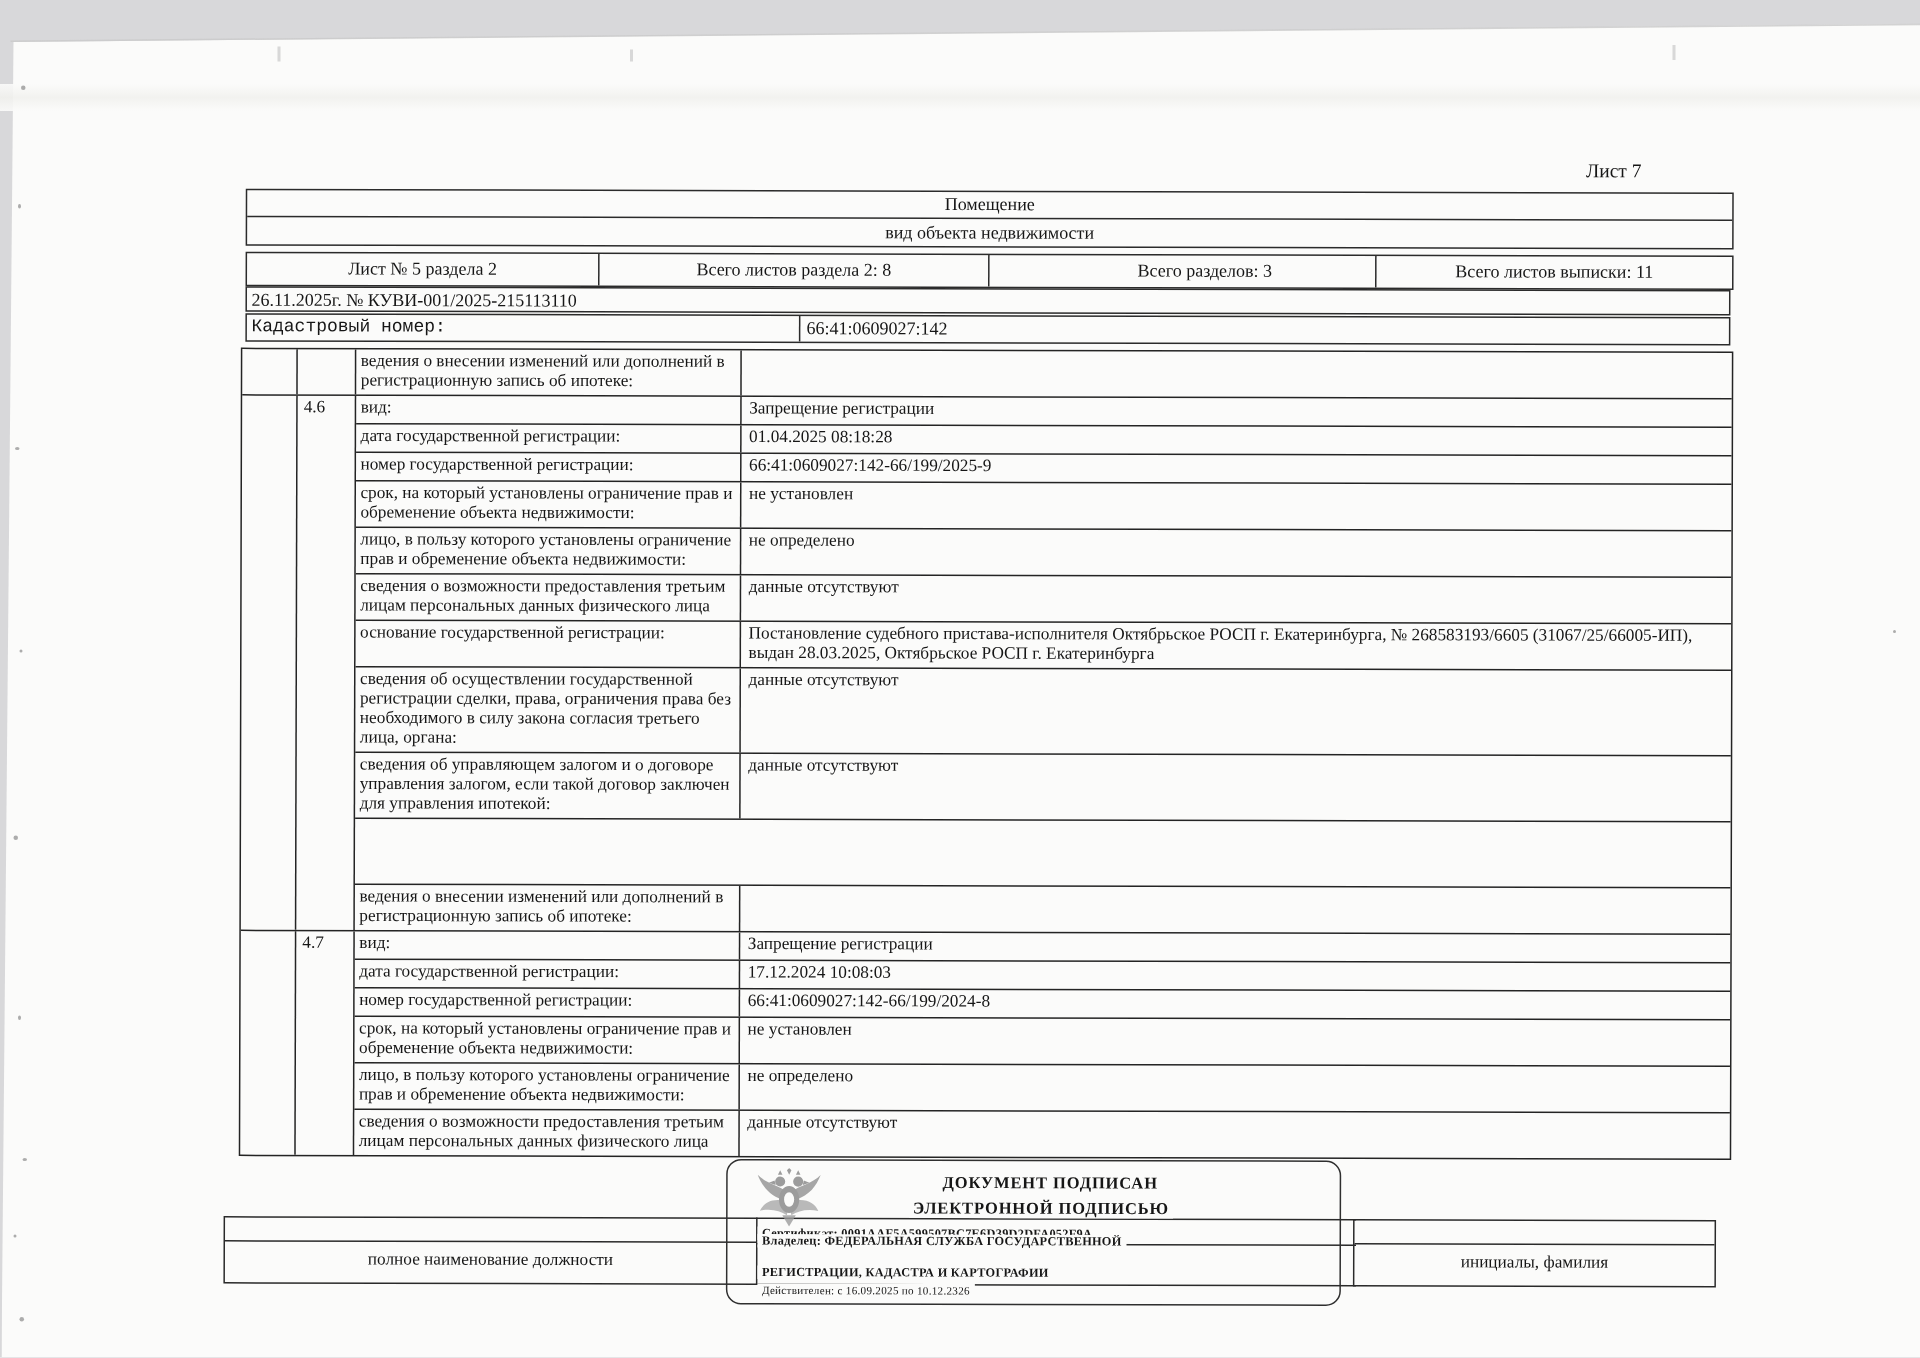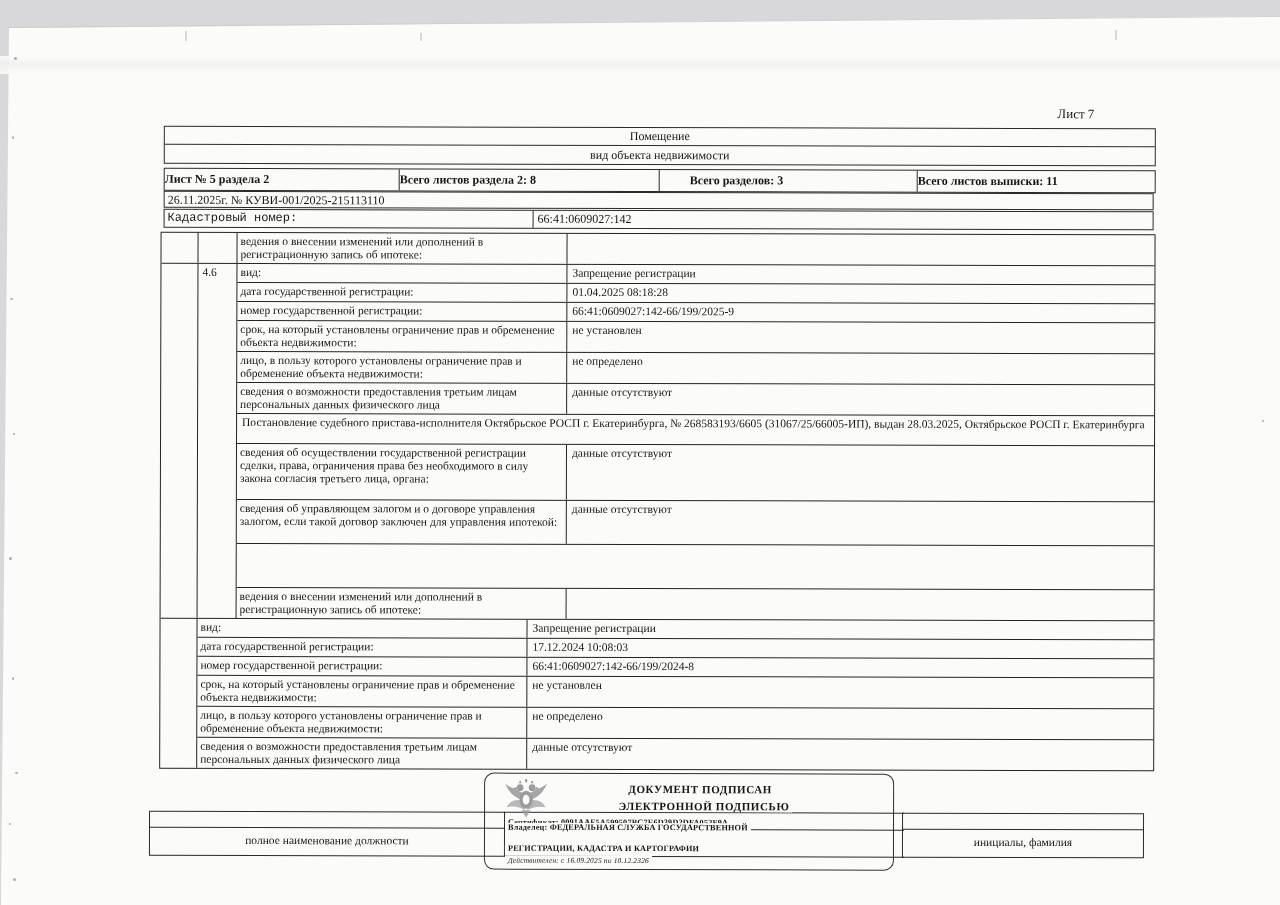--- a/index.html
+++ b/index.html
@@ -15,62 +15,62 @@
 
   .speck{position:absolute;background:#8a8a8a;border-radius:50%;opacity:.7;}
   .mark{position:absolute;background:rgba(60,60,60,.18);}
 
   
   .sheet-number{position:absolute;left:1020px;top:105px;width:110px;text-align:center;font-size:13px;}
   .htableA{position:absolute;left:163px;top:127px;width:990px;border:1.4px solid #2b2b2b;}
   .htableA .r{height:17px;text-align:center;font-size:12px;line-height:17px;}
   .htableA .r + .r{border-top:1px solid #2b2b2b;height:18px;line-height:18px;}
   .htableB{position:absolute;left:163px;top:169px;width:990px;border:1.4px solid #2b2b2b;display:flex;}
-  .htableB .c{height:21px;line-height:21px;font-size:12px;border-right:1px solid #2b2b2b;font-weight:bold;}
+  .htableB .c{height:21px;line-height:21px;text-align:center;font-size:12px;border-right:1px solid #2b2b2b;}
   .htableB .c:last-child{border-right:none;}
   .docrow{position:absolute;left:163px;top:192px;width:990px;border:1.3px solid #2b2b2b;height:17px;
           line-height:17px;font-size:12px;padding-left:3px;box-sizing:border-box;}
   .cadrow{position:absolute;left:163px;top:210px;width:990px;border:1.3px solid #2b2b2b;display:flex;
           height:19px;box-sizing:border-box;font-size:12px;}
   .cadrow .cl{width:365px;border-right:1px solid #2b2b2b;line-height:17px;padding-left:3px;font-family:Liberation Mono, monospace;}
   .cadrow .cv{flex:1;line-height:17px;padding-left:4px;}
 
   
   .maintable{position:absolute;left:160px;top:233px;width:995px;border:1.3px solid #242424;box-sizing:border-box;}
   .tgroup{display:flex;}
   .tgroup + .tgroup{border-top:1.4px solid #242424;}
   .cell-outer{width:36px;border-right:1px solid #242424;}
   .cell-num{width:39px;border-right:1px solid #242424;font-size:11.5px;padding:2px 0 0 4px;box-sizing:border-box;}
   .grows{flex:1;display:flex;flex-direction:column;}
   .trow{display:flex;border-bottom:1px solid #242424;}
   .trow:last-child{border-bottom:none;}
-  .tlabel{width:330px;border-right:1px solid #242424;padding:2px 4px 2px 3px;font-size:11.5px;line-height:13px;}
+  .tlabel{width:257px;border-right:1px solid #242424;padding:2px 4px 2px 3px;font-size:11.5px;line-height:13px;}
   .tvalue{flex:1;padding:2px 5px;font-size:11.5px;line-height:13px;}
   .h1{min-height:19px;}.h2{min-height:30px;}.h3{min-height:44px;}.h4{min-height:56px;}
   .trow,.tlabel,.tvalue{box-sizing:border-box;}
 
   
   .sigline{position:absolute;height:1px;background:#2a2a2a;z-index:1;}
   .sig-box{position:absolute;border:1.2px solid #2a2a2a;box-sizing:border-box;z-index:2;background:transparent;}
   .sig-box .r1{height:15px;border-bottom:1px solid #2a2a2a;}
   .sig-box .r2{height:26px;text-align:center;font-size:11.5px;line-height:25px;}
 
   .stamp{position:absolute;left:485px;top:773px;width:410px;height:97px;border:1.6px solid #2f2f2f;
          border-radius:10px;z-index:3;box-sizing:border-box;}
   .stamp .emblem{position:absolute;left:18px;top:5px;width:46px;height:42px;}
   .stamp .t1{position:absolute;left:70px;top:9px;width:290px;text-align:center;font-size:11px;
              font-weight:bold;letter-spacing:.6px;}
   .stamp .t1 span, .stamp .t2 span, .stamp .small span{background:#fbfbfa;padding:0 3px;}
-  .stamp .t2{position:absolute;left:74px;top:26px;width:290px;text-align:center;font-size:11px;
+  .stamp .t2{position:absolute;left:64px;top:26px;width:290px;text-align:center;font-size:11px;
              font-weight:bold;letter-spacing:.6px;}
   .stamp .small{position:absolute;left:20px;font-size:8.2px;font-weight:bold;letter-spacing:.2px;white-space:nowrap;}
   .stamp .s1{top:44px;}
   .stamp .s2{top:49px;}
   .stamp .s3{top:70px;}
-  .stamp .s4{top:82px;font-style:italic;font-weight:normal;font-size:7.4px;}
+  .stamp .s4{top:82px;font-weight:normal;font-size:7.4px;}
 </style>
 </head>
 <body>
 
 <div id="canvas">
   <div id="paper"></div>
   <div id="paper-edge"></div>
   <div id="crease"></div>
 
   <div class="speck" style="left:14px;top:57px;width:3px;height:3px;"></div>
@@ -145,20 +145,21 @@
           </div>
           <div class="trow h2">
             <div class="tlabel">лицо, в пользу которого установлены ограничение прав и обременение объекта недвижимости:</div>
             <div class="tvalue">не определено</div>
           </div>
           <div class="trow h2">
             <div class="tlabel">сведения о возможности предоставления третьим лицам персональных данных физического лица</div>
             <div class="tvalue">данные отсутствуют</div>
           </div>
           <div class="trow h2">
+            <div class="tlabel">основание государственной регистрации:</div>
             <div class="tvalue">Постановление судебного пристава-исполнителя Октябрьское РОСП г. Екатеринбурга, № 268583193/6605 (31067/25/66005-ИП), выдан 28.03.2025, Октябрьское РОСП г. Екатеринбурга</div>
           </div>
           <div class="trow h4">
             <div class="tlabel">сведения об осуществлении государственной регистрации сделки, права, ограничения права без необходимого в силу закона согласия третьего лица, органа:</div>
             <div class="tvalue">данные отсутствуют</div>
           </div>
           <div class="trow h3">
             <div class="tlabel">сведения об управляющем залогом и о договоре управления залогом, если такой договор заключен для управления ипотекой:</div>
             <div class="tvalue">данные отсутствуют</div>
           </div>
@@ -167,20 +168,21 @@
           </div>
           <div class="trow h2">
             <div class="tlabel">ведения о внесении изменений или дополнений в регистрационную запись об ипотеке:</div>
             <div class="tvalue"></div>
           </div>
         </div>
       </div>
 
       <div class="tgroup">
         <div class="cell-outer"></div>
+        <div class="cell-num">4.7</div>
         <div class="grows">
           <div class="trow h1">
             <div class="tlabel">вид:</div>
             <div class="tvalue">Запрещение регистрации</div>
           </div>
           <div class="trow h1">
             <div class="tlabel">дата государственной регистрации:</div>
             <div class="tvalue">17.12.2024 10:08:03</div>
           </div>
           <div class="trow h1">

